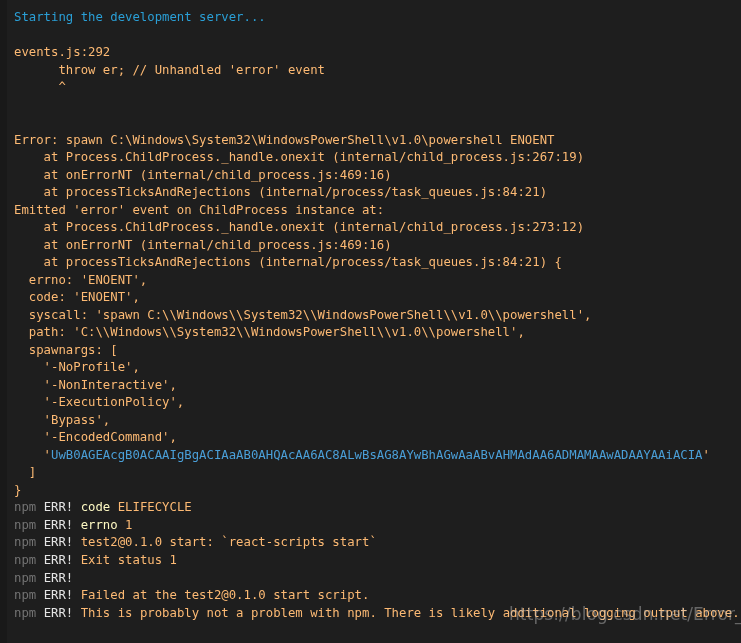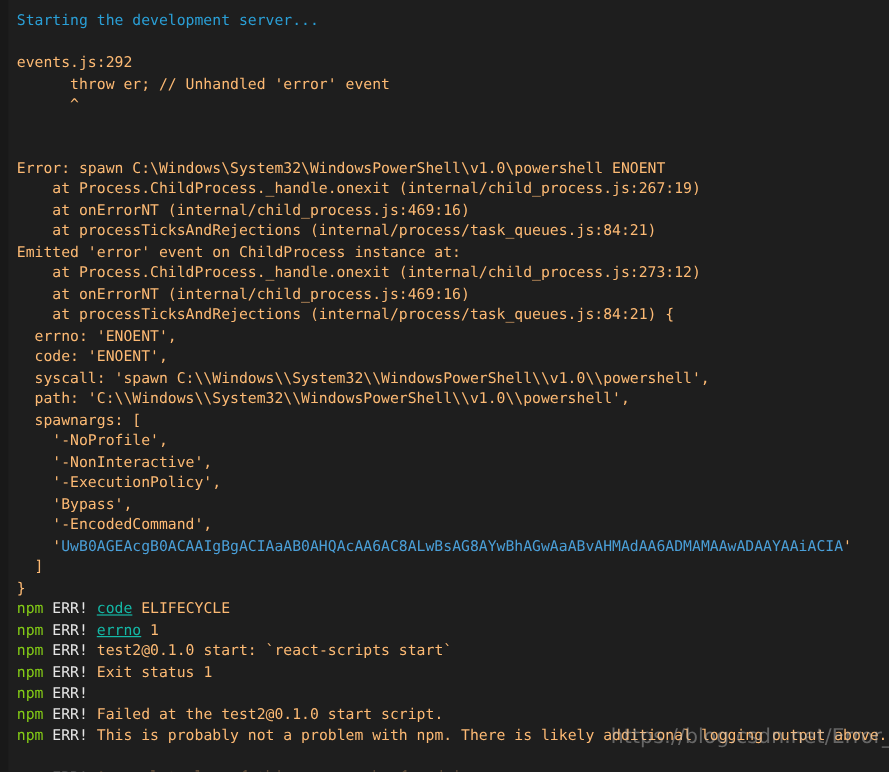--- a/index.html
+++ b/index.html
@@ -41,23 +41,23 @@
     z-index: 2;
   }
   .line {
     white-space: pre;
     min-height: 17.52px;
     display: block;
   }
   .c-default { color: #fdba74; }
   .c-cyan    { color: #2a9fd6; }
   .c-red     { color: #e5e5e5; }
-  .c-magenta { color: #14b8a6; text-decoration: underline; }
+  .c-magenta { color: #fef9c3; }
   .c-blue    { color: #4a9fd8; }
-  .c-grey    { color: #84cc16; }
+  .c-grey    { color: #737373; }
 
   #watermark {
     position: absolute;
     left: 509px;
     top: 606px;
     font-family: "DejaVu Sans", "Liberation Sans", sans-serif;
     font-size: 17px;
     color: rgba(190, 190, 190, 0.45);
     letter-spacing: 0.1px;
     white-space: pre;

